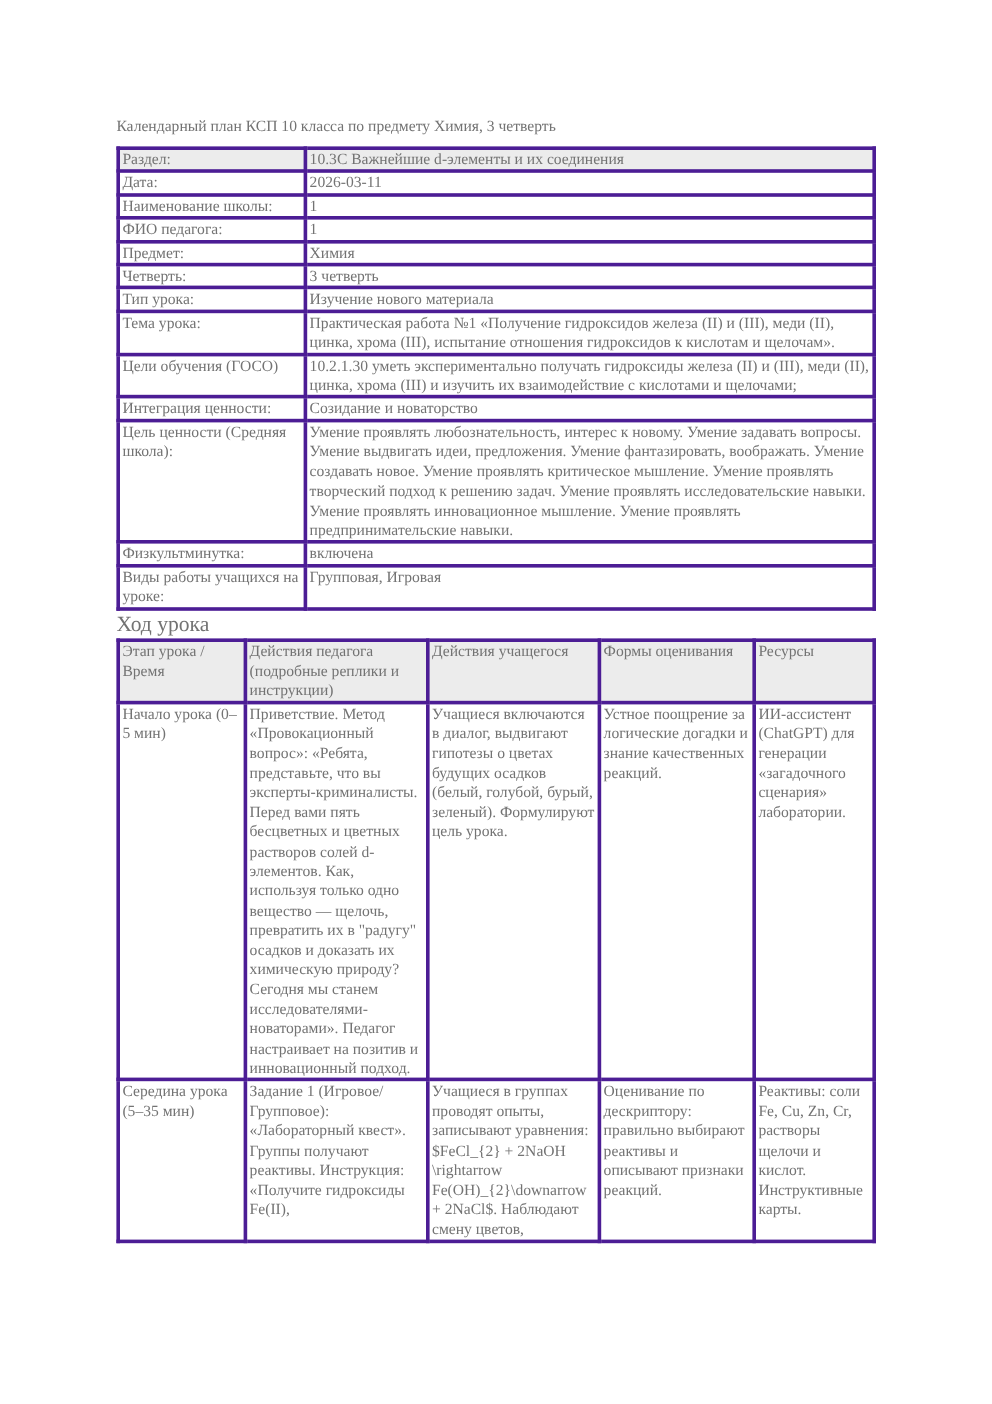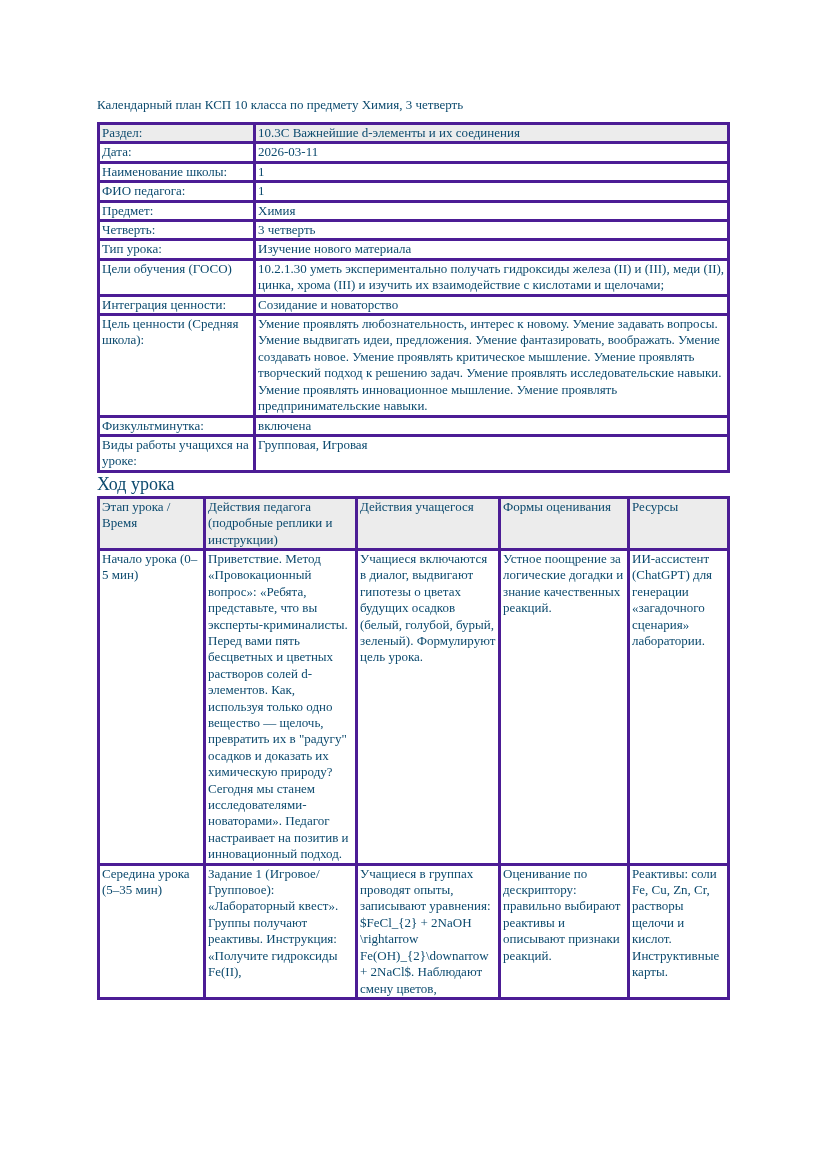--- a/index.html
+++ b/index.html
@@ -7,21 +7,21 @@
     padding: 0;
     background: #ffffff;
   }
   .page {
     position: relative;
     width: 827px;
     height: 1170px;
     background: #ffffff;
     overflow: hidden;
     font-family: "Liberation Serif", serif;
-    color: #0c4a6e;
+    color: #737373;
     border-radius: 15px;
   }
   .content {
     position: absolute;
     left: 97px;
     top: 97px;
     width: 630px;
   }
   .title {
     margin: 0 0 10px 0;
@@ -99,20 +99,24 @@
         </tr>
         <tr>
           <td>Четверть:</td>
           <td>3 четверть</td>
         </tr>
         <tr>
           <td>Тип урока:</td>
           <td>Изучение нового материала</td>
         </tr>
         <tr>
+          <td>Тема урока:</td>
+          <td>Практическая работа №1 «Получение гидроксидов железа (II) и (III), меди (II), цинка, хрома (III), испытание отношения гидроксидов к кислотам и щелочам».</td>
+        </tr>
+        <tr>
           <td>Цели обучения (ГОСО)</td>
           <td>10.2.1.30 уметь экспериментально получать гидроксиды железа (II) и (III), меди (II), цинка, хрома (III) и изучить их взаимодействие с кислотами и щелочами;</td>
         </tr>
         <tr>
           <td>Интеграция ценности:</td>
           <td>Созидание и новаторство</td>
         </tr>
         <tr>
           <td>Цель ценности (Средняя школа):</td>
           <td>Умение проявлять любознательность, интерес к новому. Умение задавать вопросы. Умение выдвигать идеи, предложения. Умение фантазировать, воображать. Умение создавать новое. Умение проявлять критическое мышление. Умение проявлять творческий подход к решению задач. Умение проявлять исследовательские навыки. Умение проявлять инновационное мышление. Умение проявлять предпринимательские навыки.</td>

